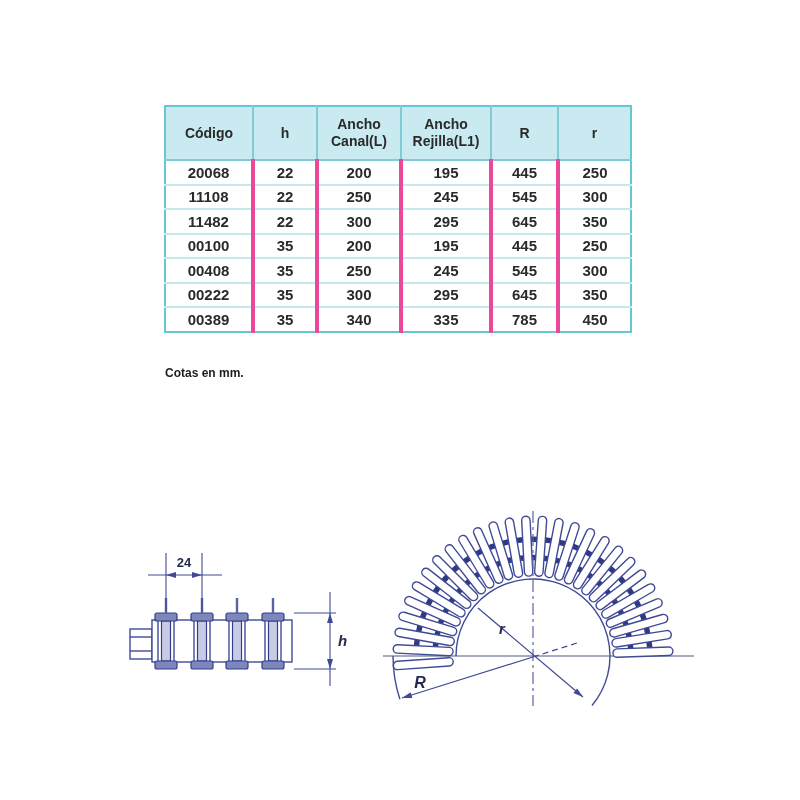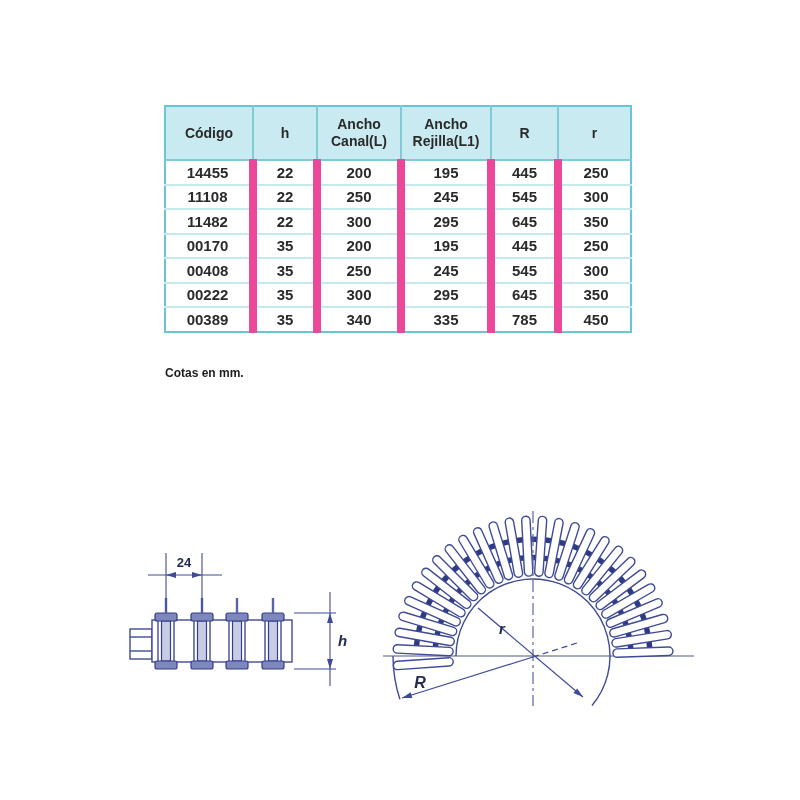--- a/index.html
+++ b/index.html
@@ -12,21 +12,21 @@
               border:2px solid #66c6d2;}
   #spec-table th{
       background:#c9eaf0;height:52px;padding:0;
       font-size:14px;font-weight:bold;color:#2a2a2a;text-align:center;
       line-height:1.2;white-space:pre-line;
       border-left:2px solid #7fccd6;border-right:2px solid #7fccd6;
       border-bottom:2px solid #7fccd6;}
   #spec-table td{
       height:22.5px;padding:0;background:#ffffff;
       font-size:15px;font-weight:bold;color:#2a2a2a;text-align:center;
-      border-left:8px solid #ec4899;border-right:2px solid #93d6de;
+      border-left:4px solid #ec4899;border-right:2px solid #93d6de;
       border-top:2px solid #c6e9ee;}
   #spec-table tr td:first-child, #spec-table tr th:first-child{border-left:none;}
   #spec-table tr td:last-child, #spec-table tr th:last-child{border-right:none;}
 
   #caption{position:absolute;left:165px;top:366px;
            font-size:12px;font-weight:bold;color:#1d1d1d;}
 
   
   .diagram{position:absolute;}
   #side-view{left:118px;top:540px;}
@@ -54,21 +54,21 @@
         <th>Ancho
 Canal(L)</th>
         <th>Ancho
 Rejilla(L1)</th>
         <th>R</th>
         <th>r</th>
       </tr>
     </thead>
     <tbody>
       <tr>
-        <td>14455</td>
+        <td>20068</td>
         <td>22</td>
         <td>200</td>
         <td>195</td>
         <td>445</td>
         <td>250</td>
       </tr>
       <tr>
         <td>11108</td>
         <td>22</td>
         <td>250</td>
@@ -78,21 +78,21 @@
       </tr>
       <tr>
         <td>11482</td>
         <td>22</td>
         <td>300</td>
         <td>295</td>
         <td>645</td>
         <td>350</td>
       </tr>
       <tr>
-        <td>00170</td>
+        <td>00100</td>
         <td>35</td>
         <td>200</td>
         <td>195</td>
         <td>445</td>
         <td>250</td>
       </tr>
       <tr>
         <td>00408</td>
         <td>35</td>
         <td>250</td>

